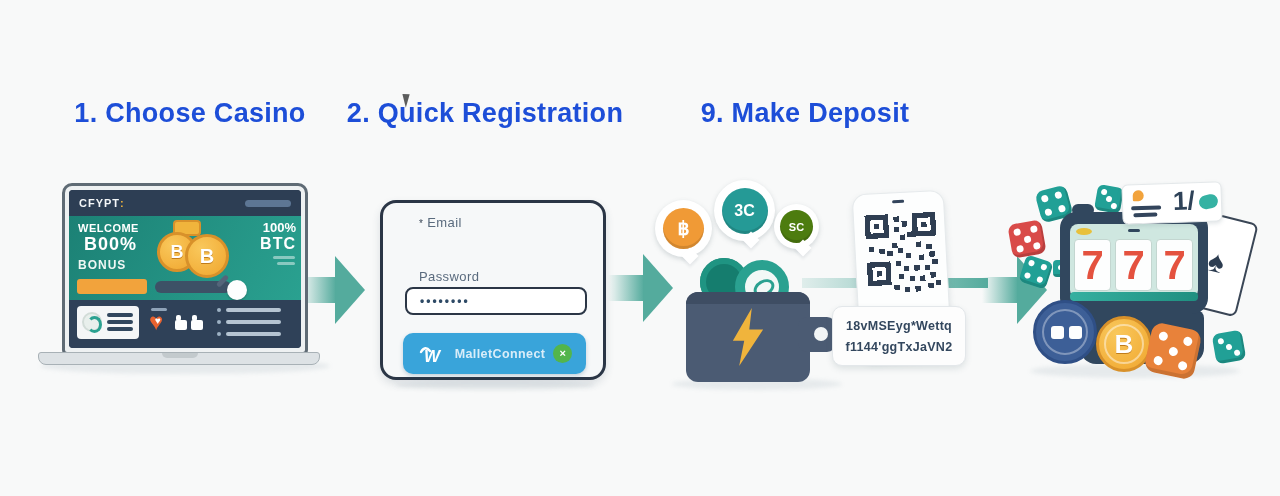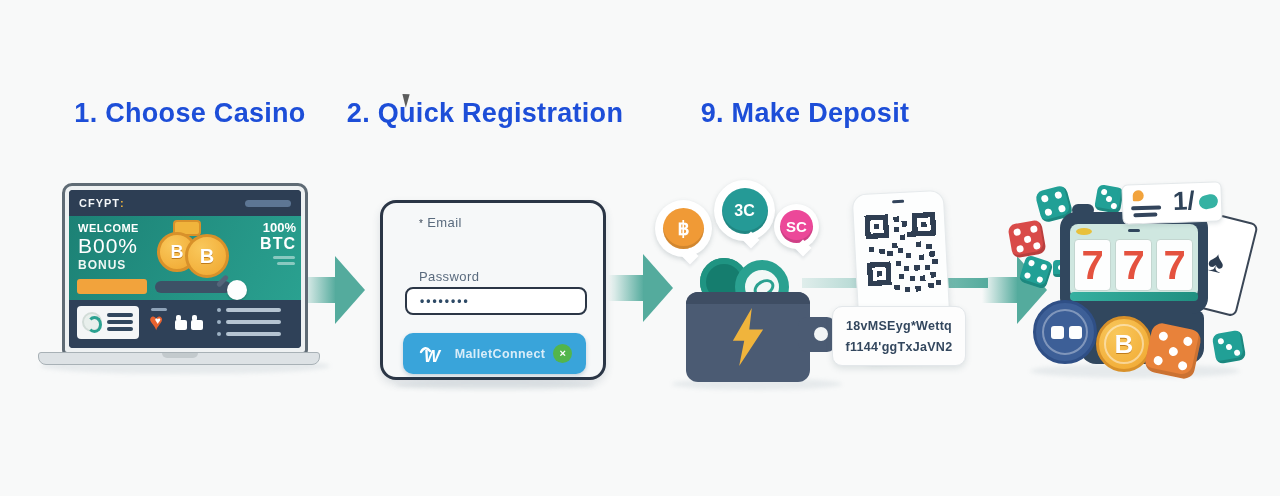--- a/index.html
+++ b/index.html
@@ -14,21 +14,21 @@
   .gshadow{position:absolute;background:rgba(110,130,145,.12);border-radius:50%;filter:blur(2px);}
   
   #laptop-screen{position:absolute;left:62px;top:183px;width:246px;height:172px;background:#eef1f2;border:3px solid #5f6b75;border-radius:10px 10px 5px 5px;box-sizing:border-box;}
   #laptop-inner{position:absolute;left:4px;top:4px;width:232px;height:158px;border-radius:4px;overflow:hidden;background:#2d3e54;}
   #lap-nav{position:absolute;left:0;top:0;width:100%;height:26px;background:#2d3e54;}
   .brand{position:absolute;left:10px;top:7px;font-size:11px;font-weight:bold;color:#f4f7f9;letter-spacing:1px;}
   .brand b{color:#f0b43c;}
   .nav-pill{position:absolute;right:10px;top:10px;width:46px;height:7px;border-radius:4px;background:#5d7694;}
   #lap-banner{position:absolute;left:0;top:26px;width:100%;height:84px;background:linear-gradient(120deg,#1c8175,#2aa190);}
   .bn-welcome{position:absolute;left:9px;top:6px;font-size:11px;font-weight:bold;color:#fff;letter-spacing:.5px;}
-  .bn-pct{position:absolute;left:9px;top:18px;font-size:21px;font-weight:normal;color:#fff;letter-spacing:1px;}
+  .bn-pct{position:absolute;left:15px;top:18px;font-size:18px;font-weight:bold;color:#fff;letter-spacing:1px;}
   .bn-bonus{position:absolute;left:9px;top:42px;font-size:12px;font-weight:bold;color:#eef7f4;letter-spacing:1px;}
   .coin{border-radius:50%;display:flex;align-items:center;justify-content:center;font-weight:bold;color:#fff;box-sizing:border-box;}
   .gold{background:radial-gradient(circle at 35% 30%,#f9c85c,#f0a62e);border:3px solid #d8912a;text-shadow:0 1px 0 #c07c1a;}
   .bn-right1{position:absolute;right:5px;top:4px;font-size:13px;font-weight:bold;color:#fff;}
   .bn-right2{position:absolute;right:5px;top:19px;font-size:16px;font-weight:bold;color:#fff;letter-spacing:1px;}
   .bn-mini{position:absolute;right:6px;width:22px;height:3px;background:rgba(255,255,255,.45);border-radius:2px;}
   .bn-btn{position:absolute;left:8px;bottom:6px;width:70px;height:15px;border-radius:3px;background:#f2a33c;}
   .bn-search{position:absolute;left:86px;bottom:7px;width:76px;height:12px;border-radius:6px;background:#3d5166;}
   .magnify{position:absolute;left:158px;bottom:0px;width:20px;height:20px;border-radius:50%;background:#fdfefe;box-shadow:0 1px 2px rgba(0,0,0,.25);}
   .magnify i{position:absolute;left:-7px;top:-6px;width:5px;height:14px;background:#54657a;border-radius:3px;transform:rotate(45deg);}
@@ -210,21 +210,21 @@
     <div class="coin" style="width:41px;height:41px;background:#f09a36;font-size:19px;">
         <span>฿</span>
       </div>
   </div>
   <div class="bubble" style="left:714px;top:180px;width:61px;height:61px;">
     <div class="coin" style="width:46px;height:46px;background:#259a96;font-size:16px;">
         <span>3C</span>
       </div>
   </div>
   <div class="bubble" style="left:774px;top:204px;width:45px;height:45px;">
-    <div class="coin" style="width:33px;height:33px;background:#ec4899;font-size:15px;">
+    <div class="coin" style="width:33px;height:33px;background:#4d7c0f;font-size:11px;">
         <span>SC</span>
       </div>
   </div>
 
   <div class="gshadow" style="left:672px;top:378px;width:170px;height:12px;"></div>
   <div id="teal-line"></div>
   <div class="wcoin-dark"></div>
   <div class="wcoin-ring">
       <i></i>
     </div>

